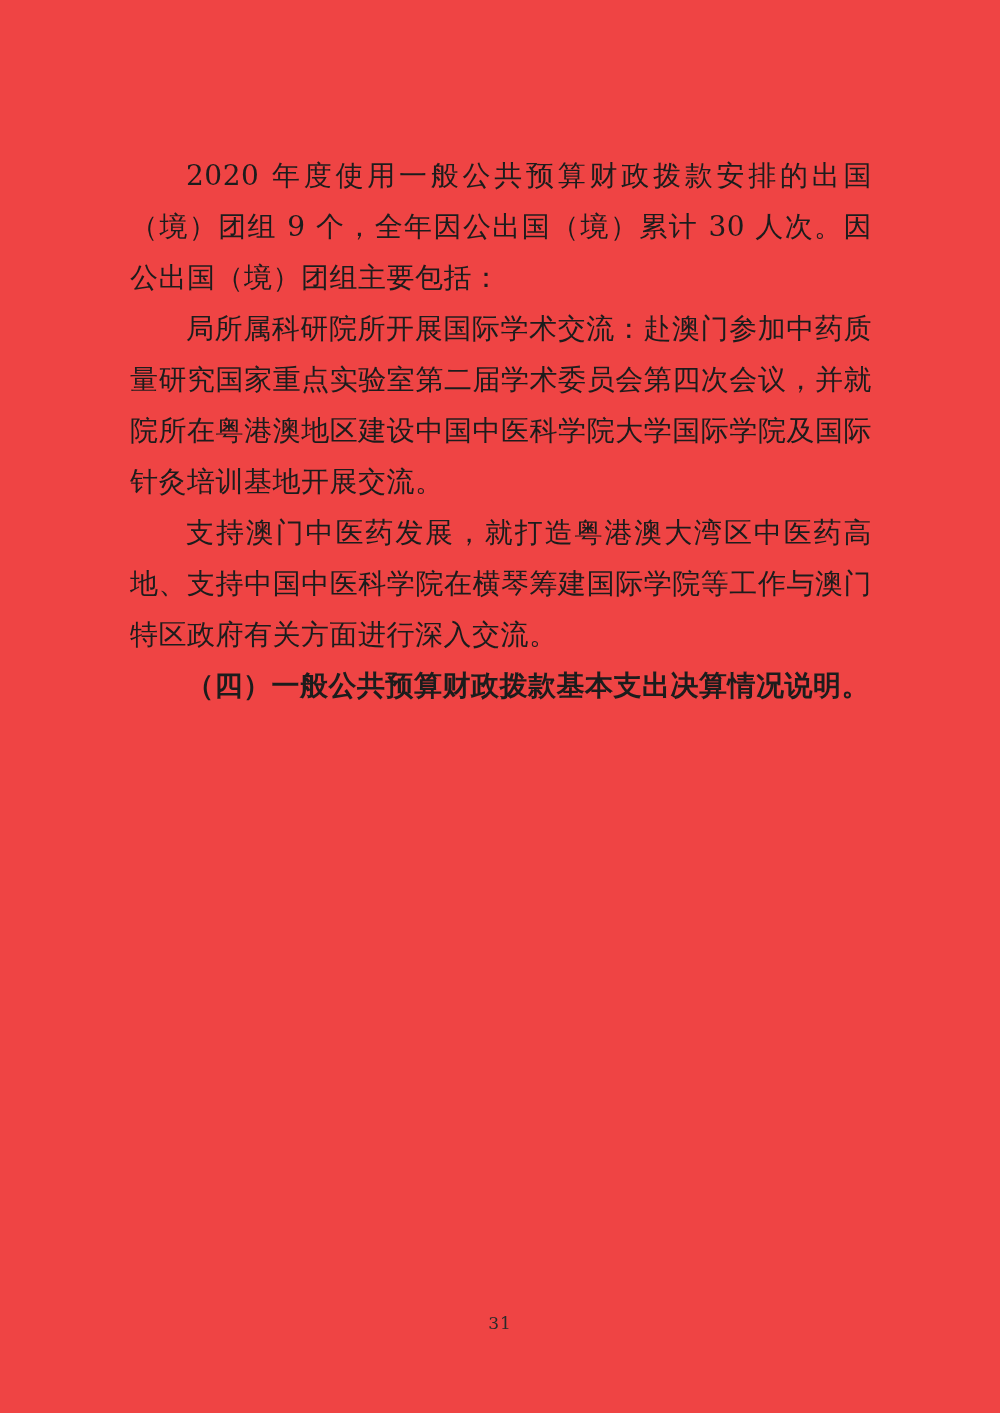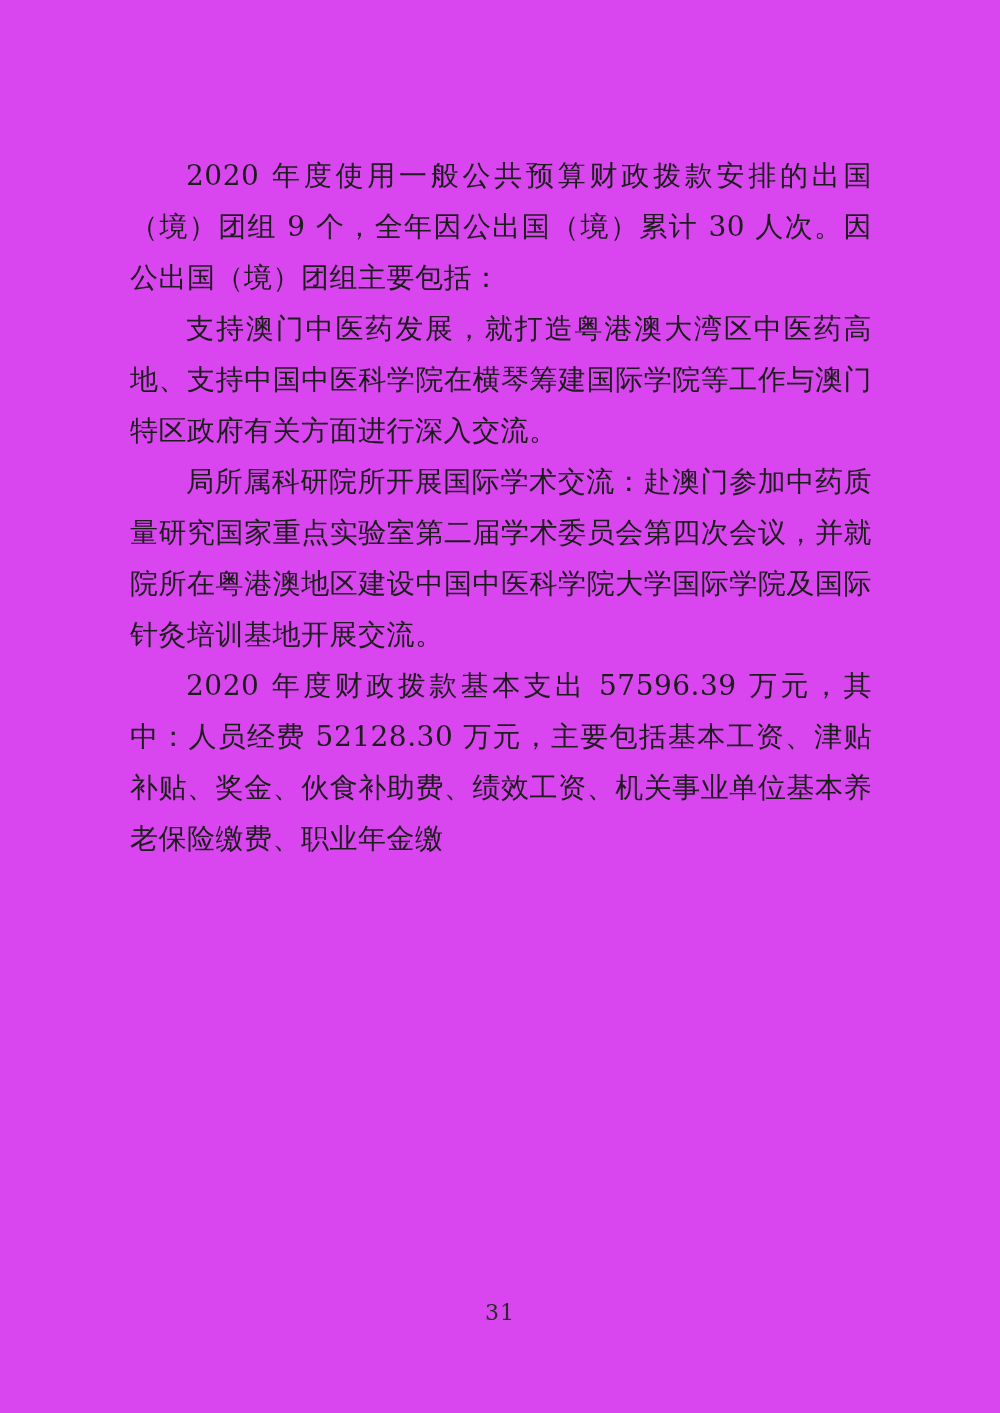--- a/index.html
+++ b/index.html
@@ -4,21 +4,21 @@
   <style>
     html, body {
       margin: 0;
       padding: 0;
       background: #ffffff;
     }
     .page {
       position: relative;
       width: 1000px;
       height: 1413px;
-      background: #d946ef;
+      background: #ef4444;
       overflow: hidden;
       font-family: "DejaVu Serif", "Liberation Serif", serif;
       color: #1c1c1c;
     }
     .content {
       position: absolute;
       left: 130px;
       top: 150px;
       width: 742px;
     }
@@ -31,31 +31,31 @@
       text-indent: 2em;
       word-break: break-all;
     }
     .para.bold {
       font-weight: bold;
     }
     .page-number {
       position: absolute;
       left: 0;
       right: 0;
-      bottom: 88px;
+      bottom: 80px;
       text-align: center;
-      font-size: 22px;
+      font-size: 17px;
       color: #2a2a2a;
       letter-spacing: 1px;
     }
   </style>
 </head>
 <body>
 
 <div class="page">
   <div class="content">
     <p class="para">2020 年度使用一般公共预算财政拨款安排的出国（境）团组 9 个，全年因公出国（境）累计 30 人次。因公出国（境）团组主要包括：</p>
+    <p class="para">局所属科研院所开展国际学术交流：赴澳门参加中药质量研究国家重点实验室第二届学术委员会第四次会议，并就院所在粤港澳地区建设中国中医科学院大学国际学院及国际针灸培训基地开展交流。</p>
     <p class="para">支持澳门中医药发展，就打造粤港澳大湾区中医药高地、支持中国中医科学院在横琴筹建国际学院等工作与澳门特区政府有关方面进行深入交流。</p>
-    <p class="para">局所属科研院所开展国际学术交流：赴澳门参加中药质量研究国家重点实验室第二届学术委员会第四次会议，并就院所在粤港澳地区建设中国中医科学院大学国际学院及国际针灸培训基地开展交流。</p>
-    <p class="para">2020 年度财政拨款基本支出 57596.39 万元，其中：人员经费 52128.30 万元，主要包括基本工资、津贴补贴、奖金、伙食补助费、绩效工资、机关事业单位基本养老保险缴费、职业年金缴</p>
+    <p class="para bold">（四）一般公共预算财政拨款基本支出决算情况说明。</p>
   </div>
   <div class="page-number">31</div>
 </div>
 
 </body></html>

